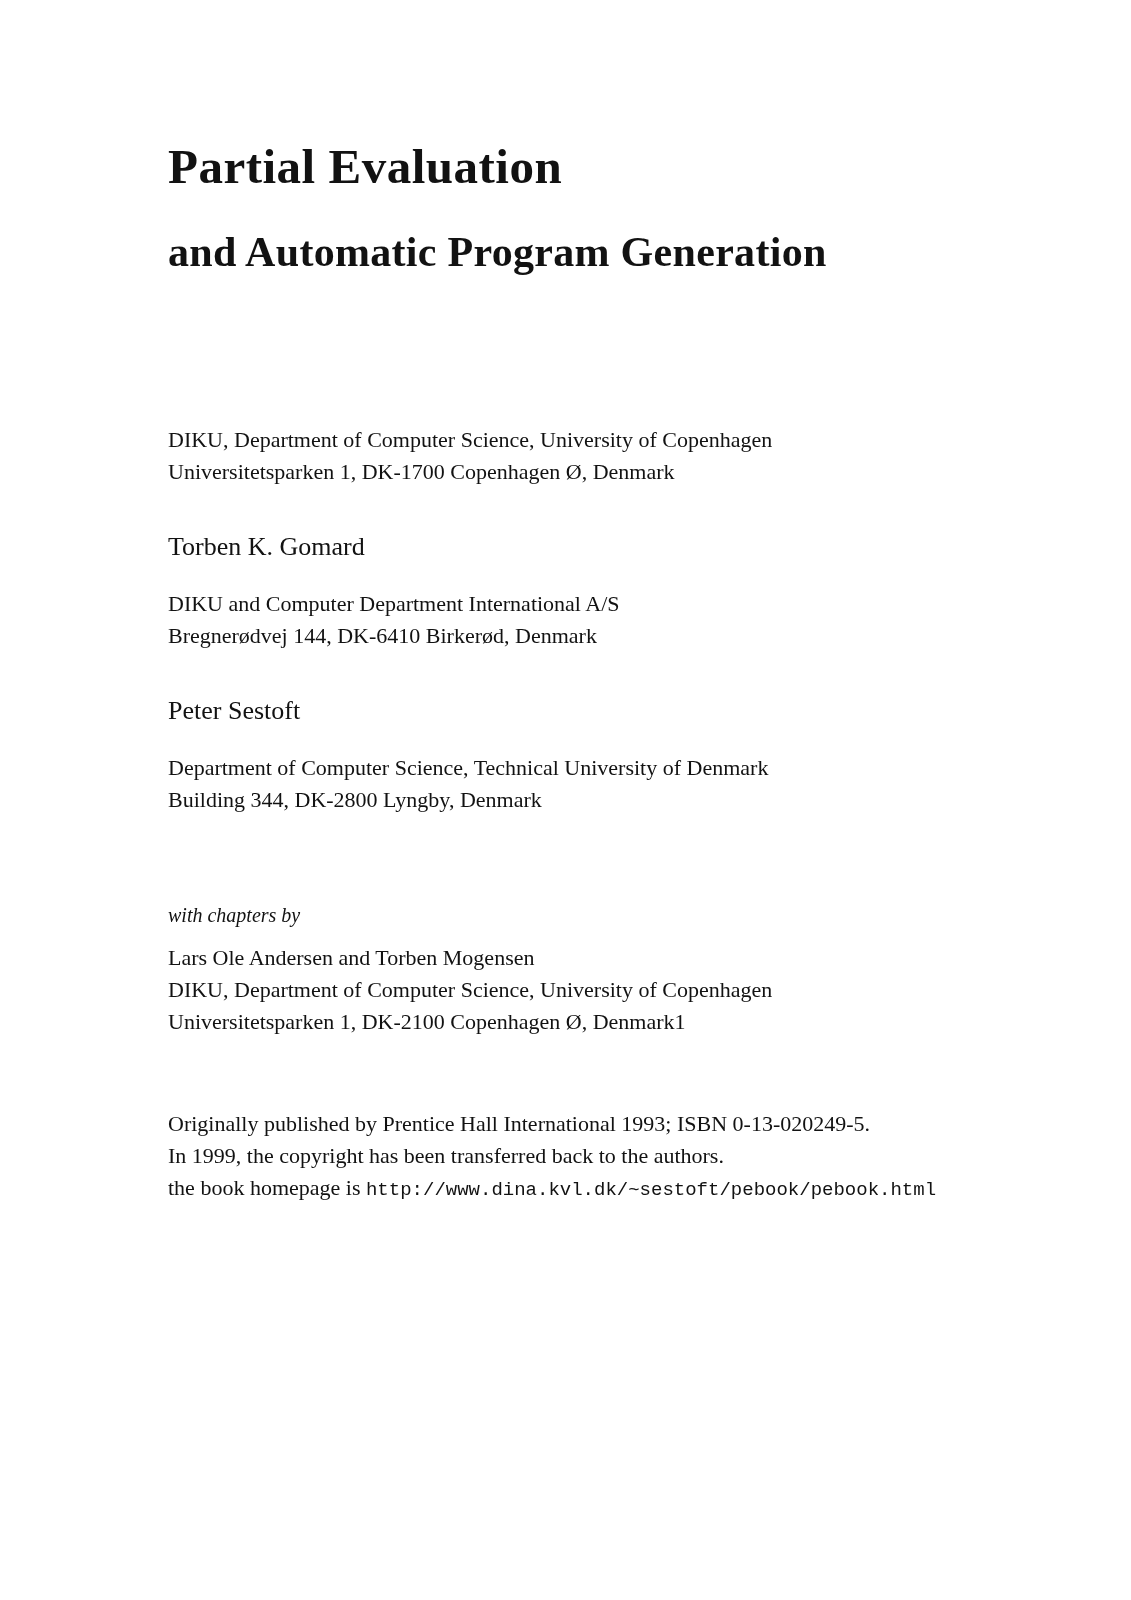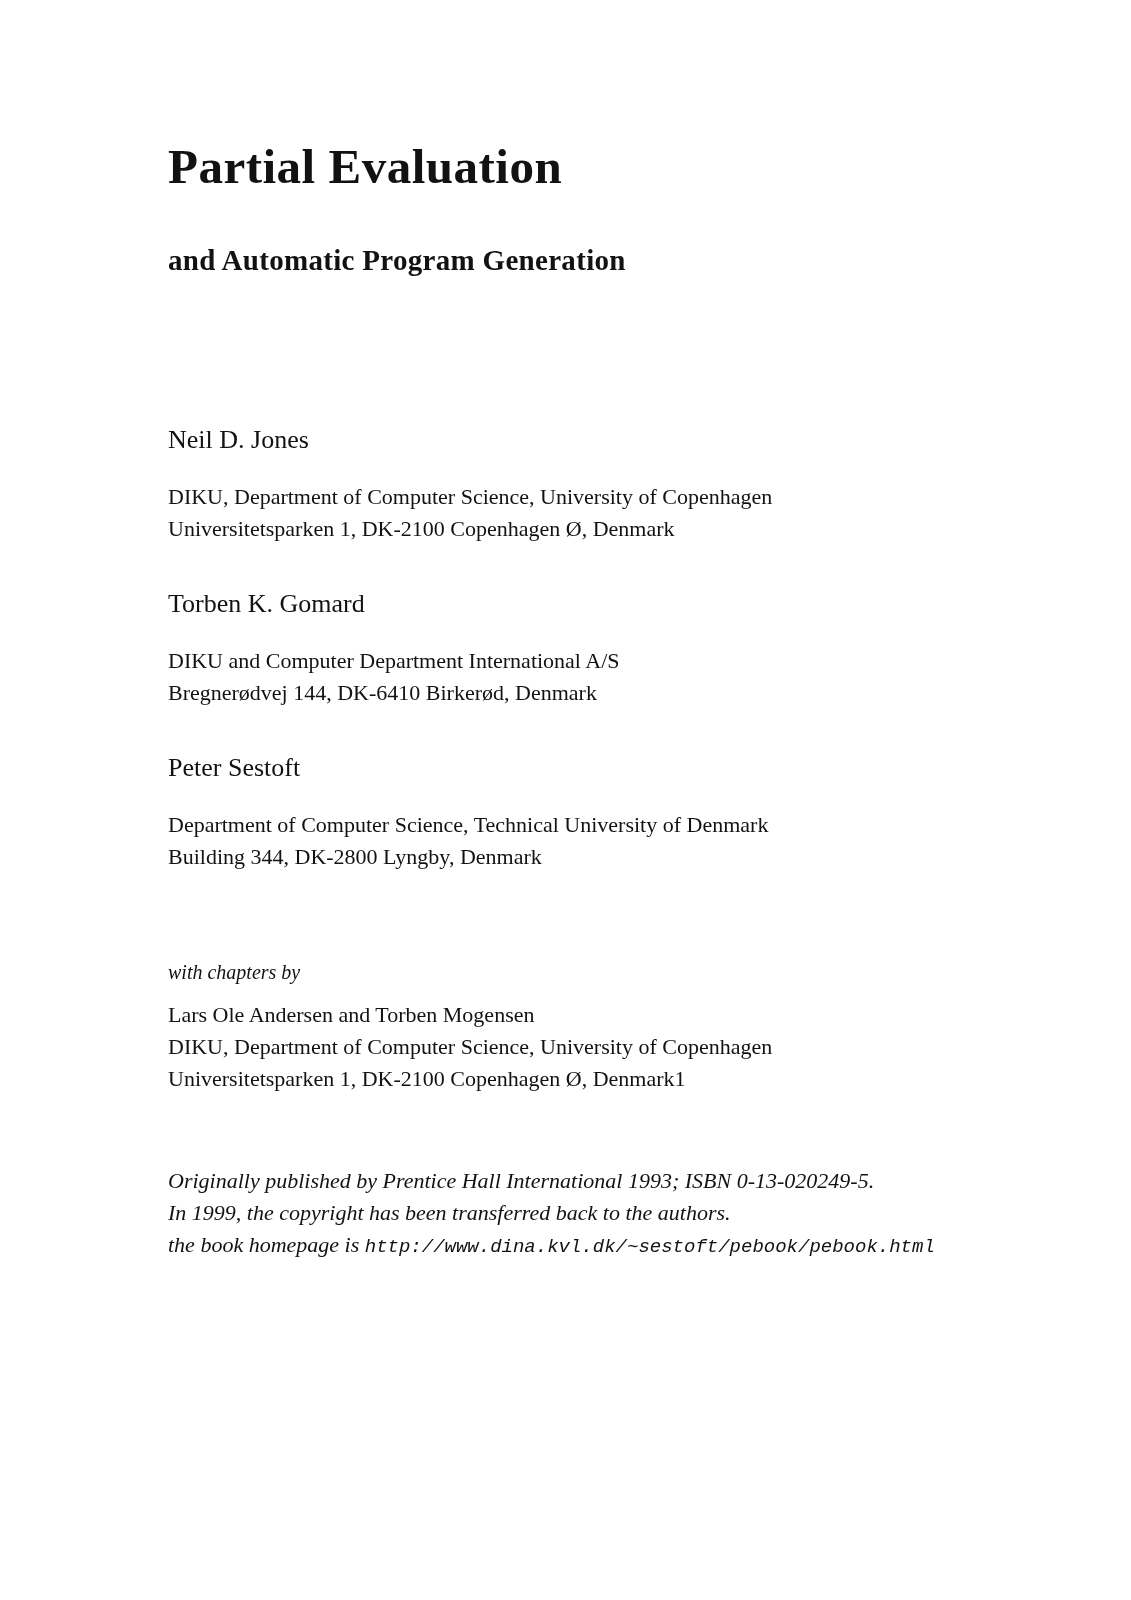--- a/index.html
+++ b/index.html
@@ -19,22 +19,22 @@
   }
   .line { white-space: nowrap; }
 
   .title {
     font-size: 49px;
     font-weight: bold;
     letter-spacing: 0.5px;
     line-height: 1.1;
   }
   .subtitle {
-    margin-top: 50px;
-    font-size: 29px;
+    margin-top: 34px;
+    font-size: 42px;
     font-weight: bold;
     letter-spacing: 0.3px;
   }
 
   .author-block-first { margin-top: 148px; }
   .author-block { margin-top: 44px; }
   .author-name {
     font-size: 26px;
     line-height: 30px;
   }
@@ -53,42 +53,40 @@
   .chapters-lines {
     margin-top: 12px;
     font-size: 22px;
     line-height: 32px;
   }
 
   .publication-block {
     margin-top: 70px;
     font-size: 22px;
     line-height: 32px;
-    font-style: italic;
   }
   .mono-url {
     font-family: "Liberation Mono", "DejaVu Sans Mono", monospace;
     font-size: 19px;
     letter-spacing: 0px;
   }
 </style>
 </head>
 <body>
 
 <div class="page">
 
   <h1 class="title line">Partial Evaluation</h1>
 
   <h2 class="subtitle line">and Automatic Program Generation</h2>
 
   <div class="author-block-first">
-    <div class="author-name line">Neil D. Jones</div>
     <div class="affiliation">
       <div class="line">DIKU, Department of Computer Science, University of Copenhagen</div>
-      <div class="line">Universitetsparken 1, DK-2100 Copenhagen Ø, Denmark</div>
+      <div class="line">Universitetsparken 1, DK-1700 Copenhagen Ø, Denmark</div>
     </div>
   </div>
 
   <div class="author-block">
     <div class="author-name line">Torben K. Gomard</div>
     <div class="affiliation">
       <div class="line">DIKU and Computer Department International A/S</div>
       <div class="line">Bregnerødvej 144, DK-6410 Birkerød, Denmark</div>
     </div>
   </div>

